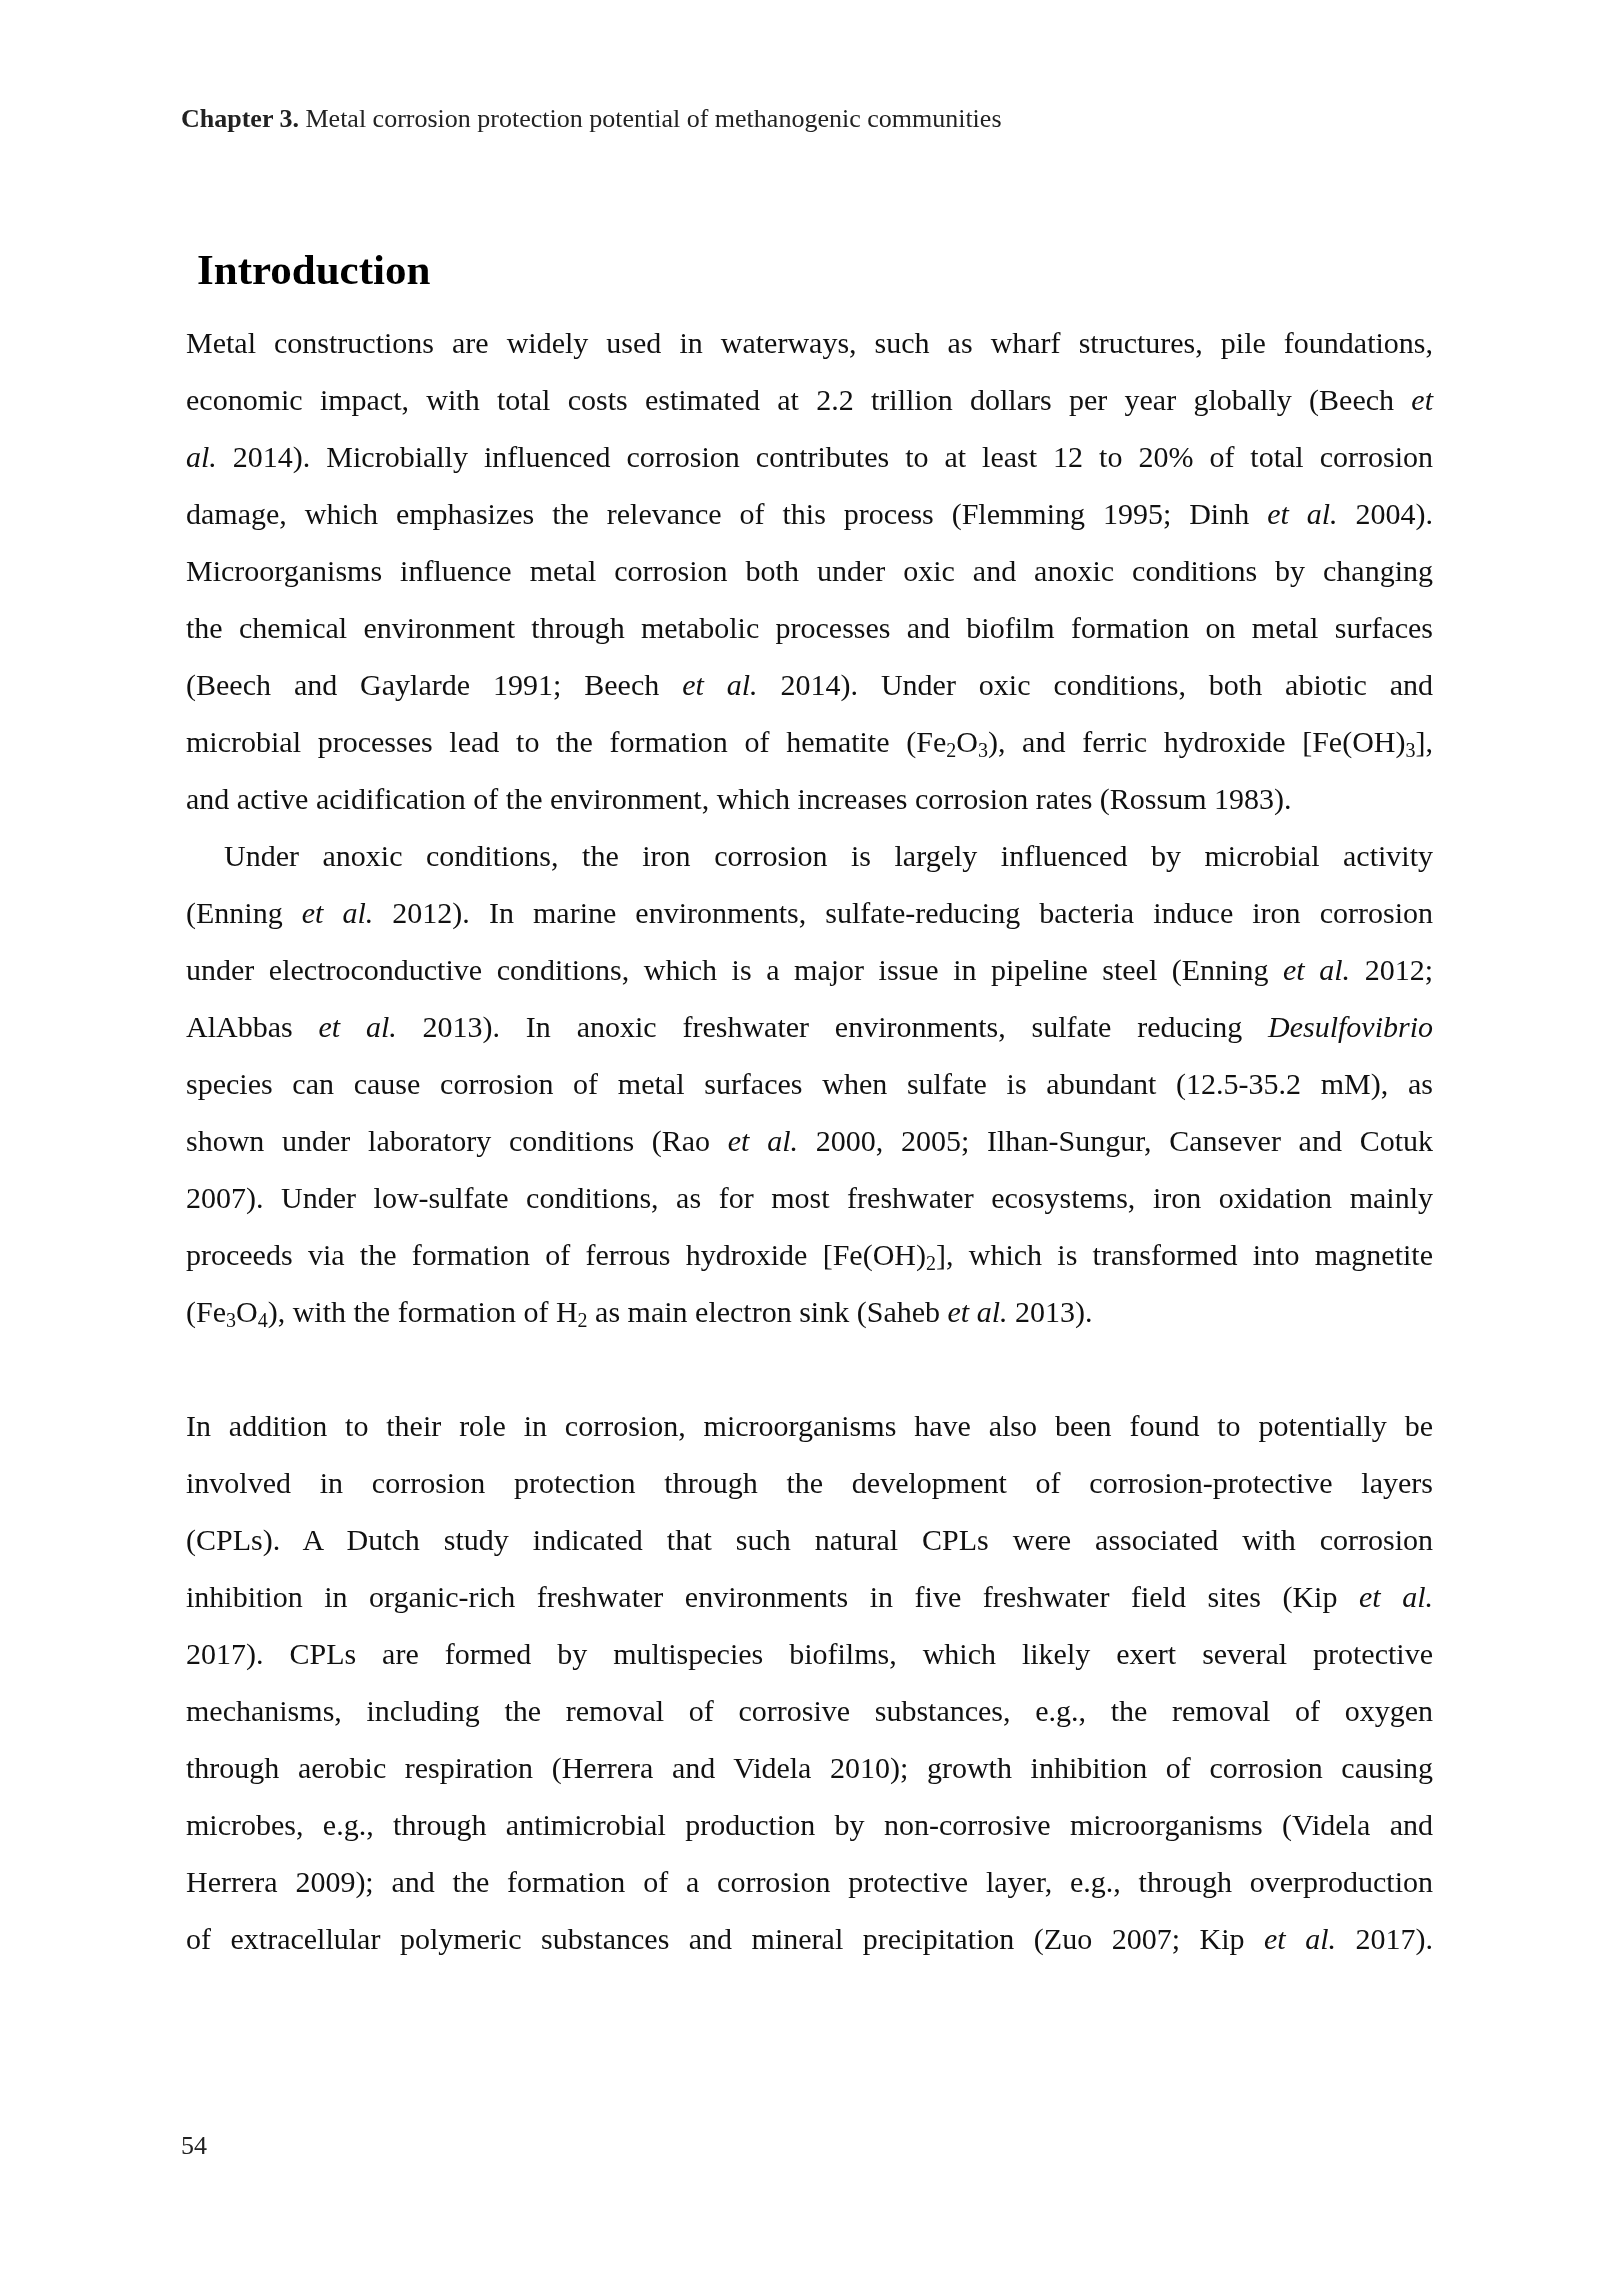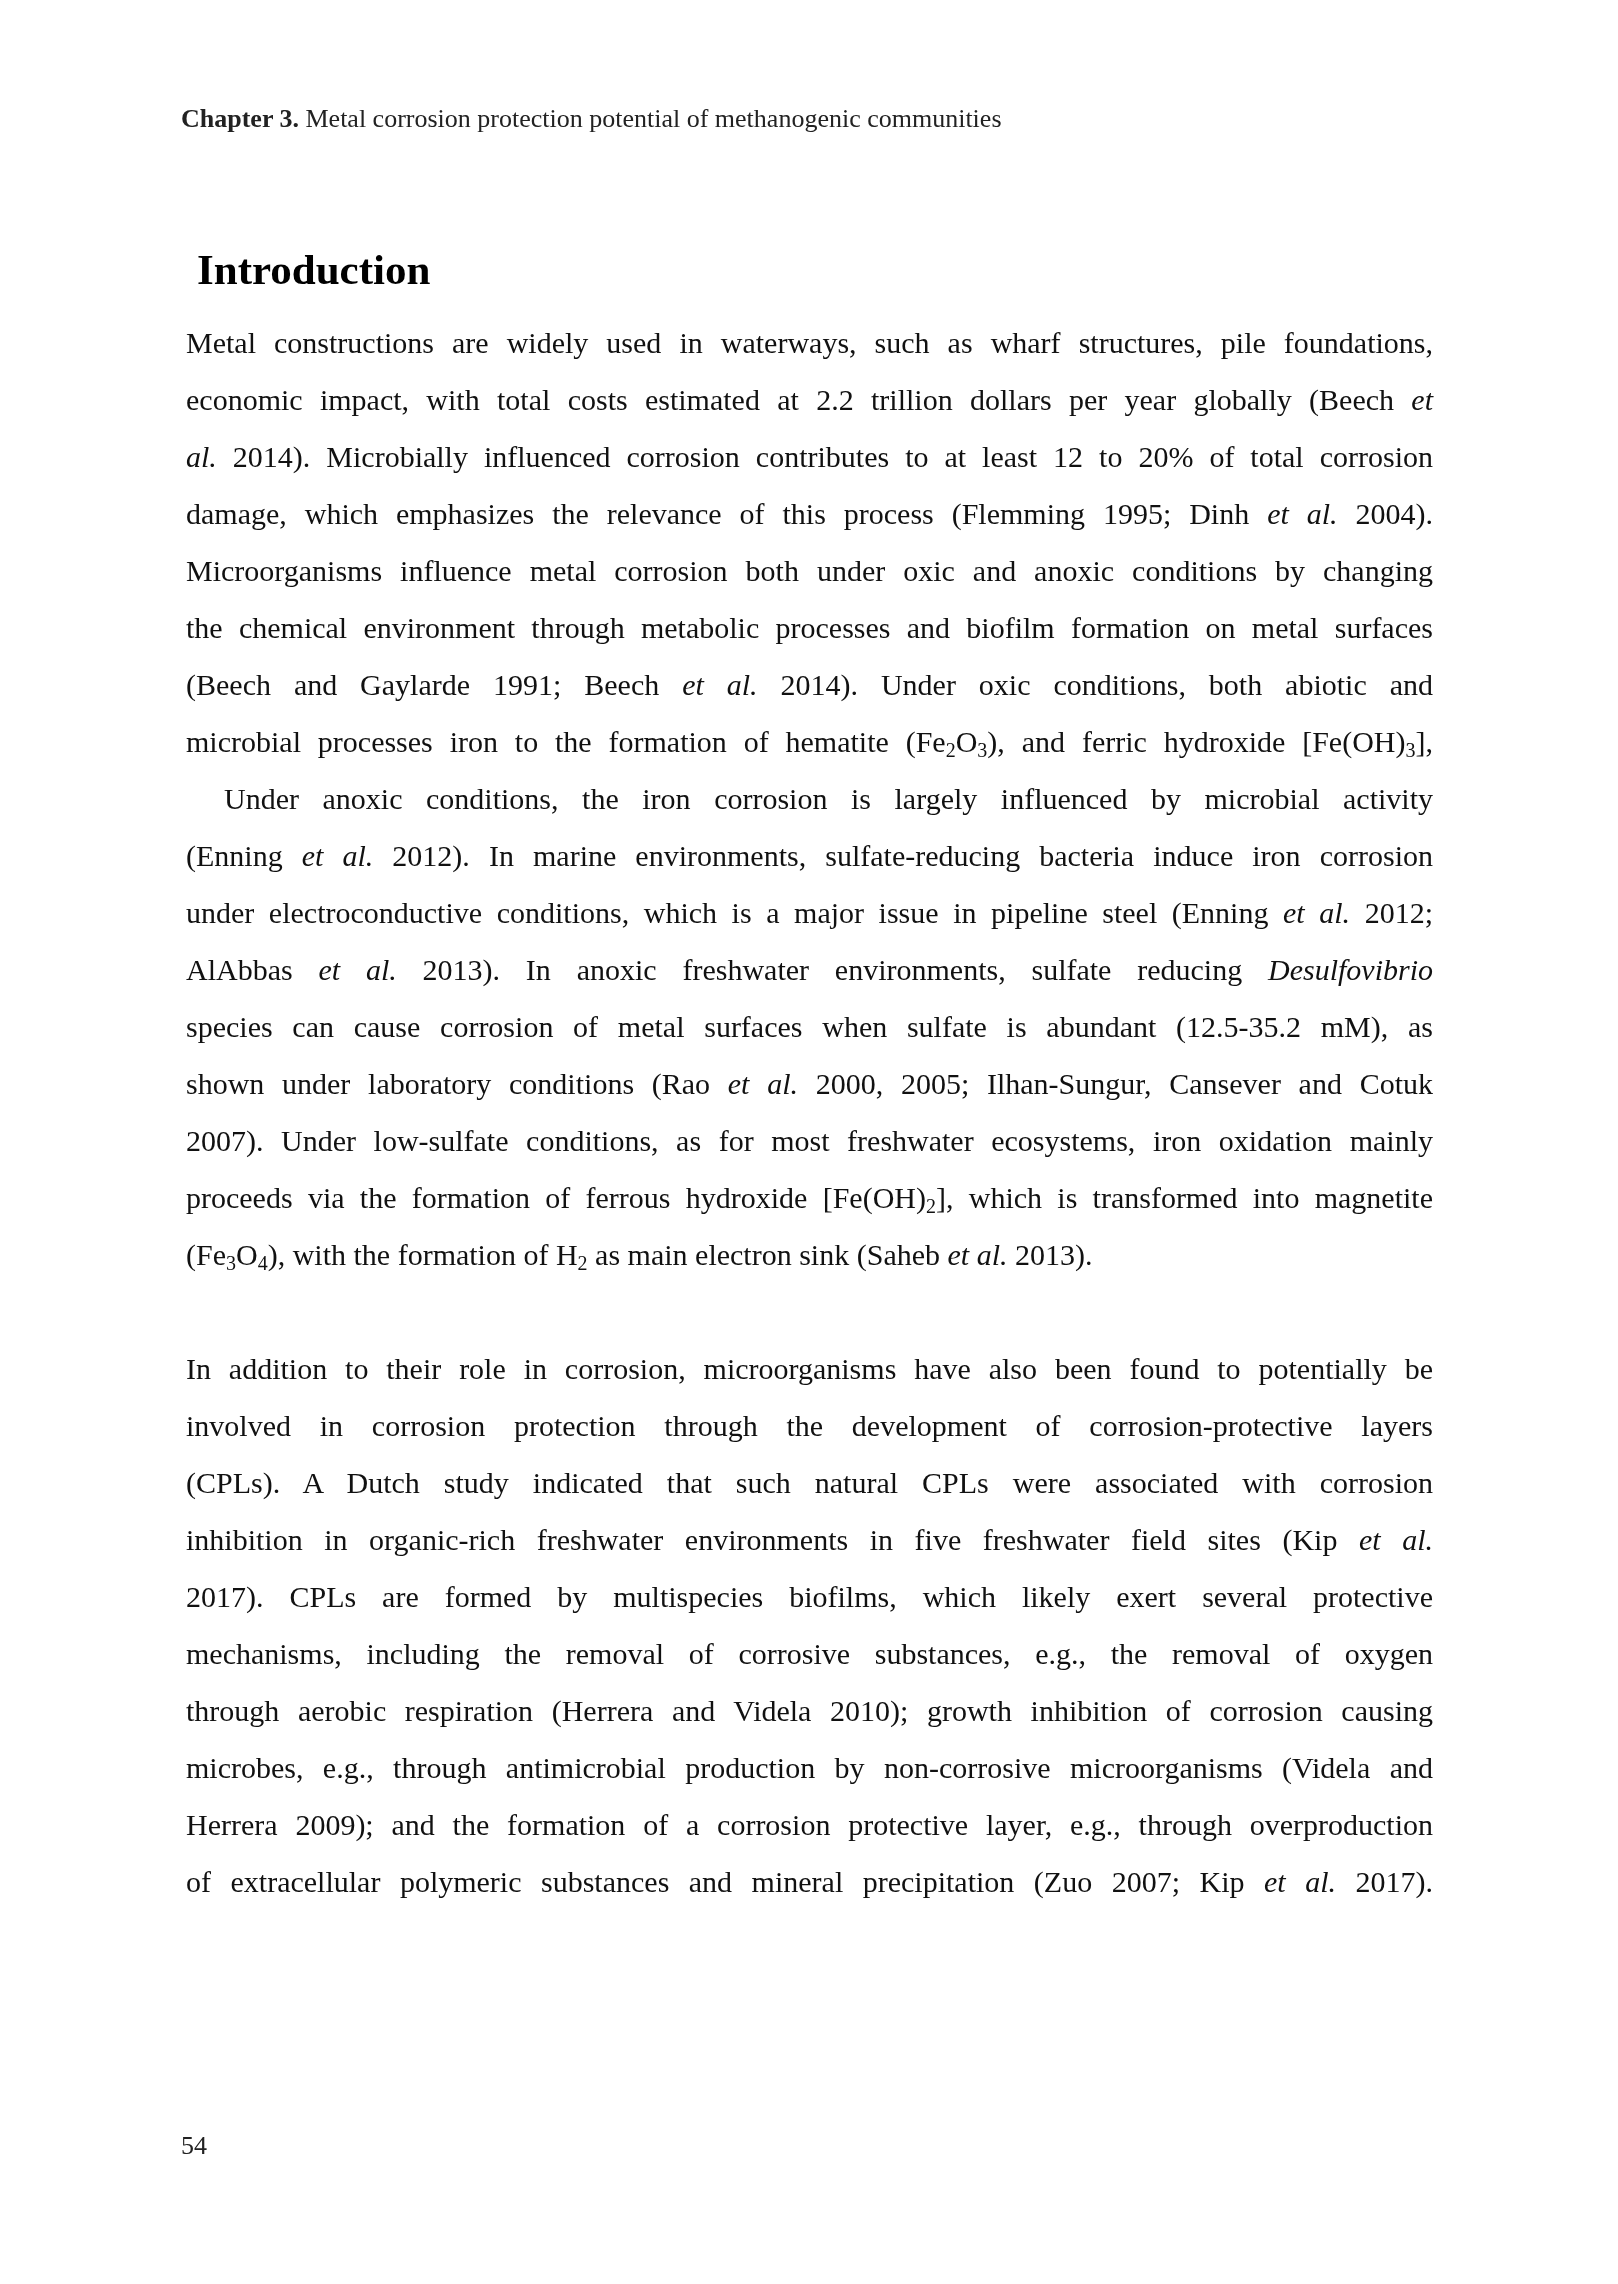--- a/index.html
+++ b/index.html
@@ -80,21 +80,22 @@
 
 <div class="body-text" id="body-text">
     <div>
       <div class="line"><span>Metal constructions are widely used in waterways, such as wharf structures, pile foundations,</span></div>
       <div class="line"><span>economic impact, with total costs estimated at 2.2 trillion dollars per year globally (Beech </span><i>et</i></div>
       <div class="line"><i>al.</i><span> 2014). Microbially influenced corrosion contributes to at least 12 to 20% of total corrosion</span></div>
       <div class="line"><span>damage, which emphasizes the relevance of this process (Flemming 1995; Dinh </span><i>et al.</i><span> 2004).</span></div>
       <div class="line"><span>Microorganisms influence metal corrosion both under oxic and anoxic conditions by changing</span></div>
       <div class="line"><span>the chemical environment through metabolic processes and biofilm formation on metal surfaces</span></div>
       <div class="line"><span>(Beech and Gaylarde 1991; Beech </span><i>et al.</i><span> 2014). Under oxic conditions, both abiotic and</span></div>
-      <div class="line"><span>microbial processes iron to the formation of hematite (Fe</span><sub>2</sub><span>O</span><sub>3</sub><span>), and ferric hydroxide [Fe(OH)</span><sub>3</sub><span>],</span></div>
+      <div class="line"><span>microbial processes lead to the formation of hematite (Fe</span><sub>2</sub><span>O</span><sub>3</sub><span>), and ferric hydroxide [Fe(OH)</span><sub>3</sub><span>],</span></div>
+      <div class="line last"><span>and active acidification of the environment, which increases corrosion rates (Rossum 1983).</span></div>
     </div>
     <div>
       <div class="line indent"><span>Under anoxic conditions, the iron corrosion is largely influenced by microbial activity</span></div>
       <div class="line"><span>(Enning </span><i>et al.</i><span> 2012). In marine environments, sulfate-reducing bacteria induce iron corrosion</span></div>
       <div class="line"><span>under electroconductive conditions, which is a major issue in pipeline steel (Enning </span><i>et al.</i><span> 2012;</span></div>
       <div class="line"><span>AlAbbas </span><i>et al.</i><span> 2013). In anoxic freshwater environments, sulfate reducing </span><i>Desulfovibrio</i></div>
       <div class="line"><span>species can cause corrosion of metal surfaces when sulfate is abundant (12.5-35.2 mM), as</span></div>
       <div class="line"><span>shown under laboratory conditions (Rao </span><i>et al.</i><span> 2000, 2005; Ilhan-Sungur, Cansever and Cotuk</span></div>
       <div class="line"><span>2007). Under low-sulfate conditions, as for most freshwater ecosystems, iron oxidation mainly</span></div>
       <div class="line"><span>proceeds via the formation of ferrous hydroxide [Fe(OH)</span><sub>2</sub><span>], which is transformed into magnetite</span></div>

